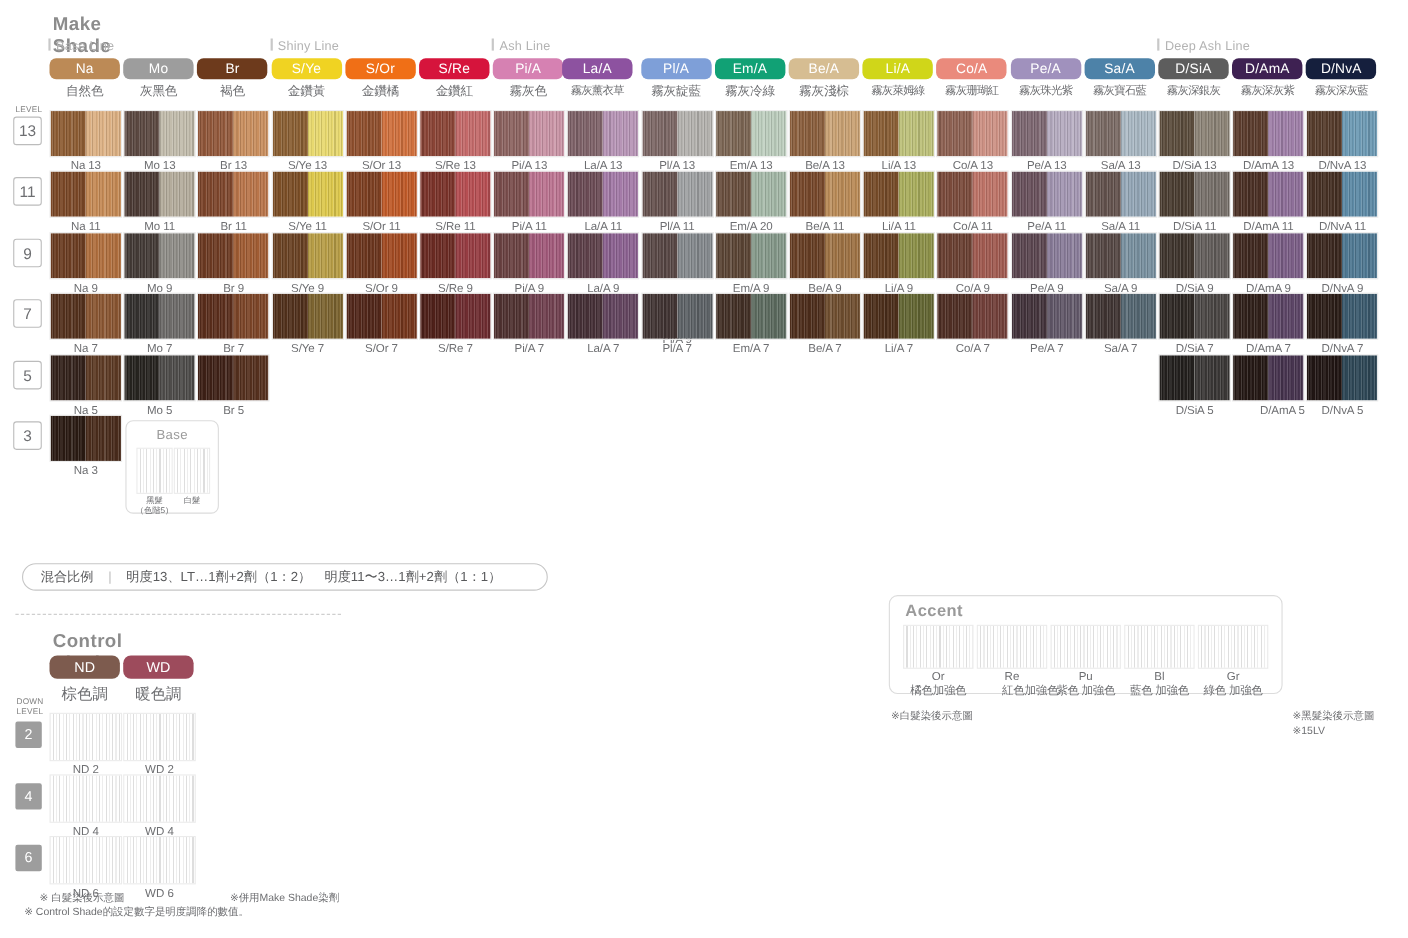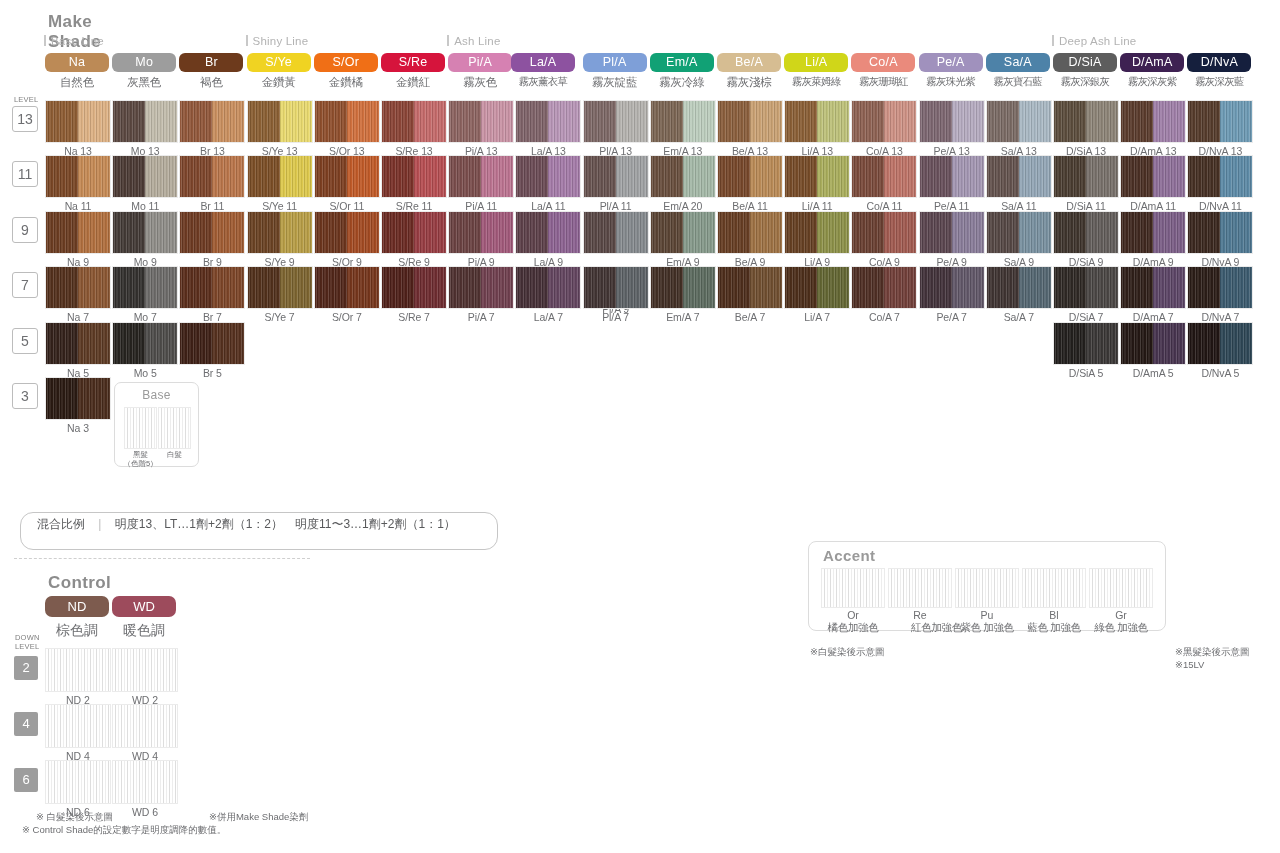--- a/index.html
+++ b/index.html
@@ -96,21 +96,21 @@
     overflow: hidden; border: 1px solid #ebebeb;
   }
   #basebox .bcap {
     position: absolute; top: 67px; width: 37px; text-align: center;
     font-size: 7.5px; color: #6d6e71; line-height: 9px;
   }
 
   
   #ratio {
     position: absolute; left: 20px; top: 512px;
-    width: 478px; height: 38px;
+    width: 478px; height: 25px;
     border: 1px solid #c6c6c6; border-radius: 13px;
     font-size: 12px; color: #58595b; line-height: 23px;
     white-space: nowrap;
   }
   #ratio .k { padding-left: 16px; }
   #ratio .bar { color: #bdbdbd; padding: 0 10px; }
 
   
   #dots {
     position: absolute; left: 14px; top: 558px; width: 296px;
@@ -720,21 +720,21 @@
           <div class="half L" style="background: rgb(47, 31, 25);"></div>
           <div class="half R" style="background: rgb(92, 69, 102);"></div>
           <div class="strands"></div>
         </div>
         <div class="swcode" style="left: 1120.2px; top: 311.2px;">D/AmA 7</div>
         <div class="sw" style="left: 1120.2px; top: 321.6px;">
           <div class="half L" style="background: rgb(36, 24, 20);"></div>
           <div class="half R" style="background: rgb(71, 52, 79);"></div>
           <div class="strands"></div>
         </div>
-        <div class="swcode" style="left: 1120.2px; top: 366.6px;">D/AmA 5</div>
+        <div class="swcode" style="left: 1120.2px; top: 366.6px; text-align: right;">D/AmA 5</div>
         <div class="sw" style="left: 1187.4px; top: 100px;">
           <div class="half L" style="background: rgb(85, 59, 43);"></div>
           <div class="half R" style="background: rgb(109, 154, 180);"></div>
           <div class="strands"></div>
         </div>
         <div class="swcode" style="left: 1187.4px; top: 145px;">D/NvA 13</div>
         <div class="sw" style="left: 1187.4px; top: 155.4px;">
           <div class="half L" style="background: rgb(69, 47, 35);"></div>
           <div class="half R" style="background: rgb(93, 138, 166);"></div>
           <div class="strands"></div>

